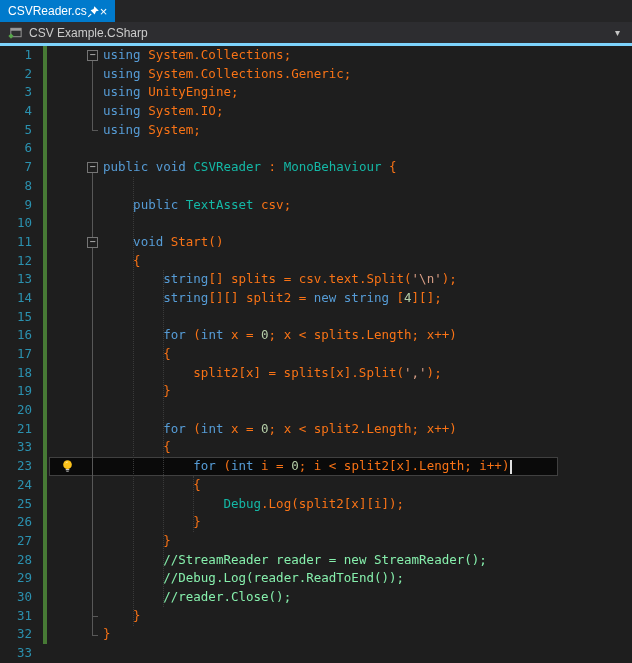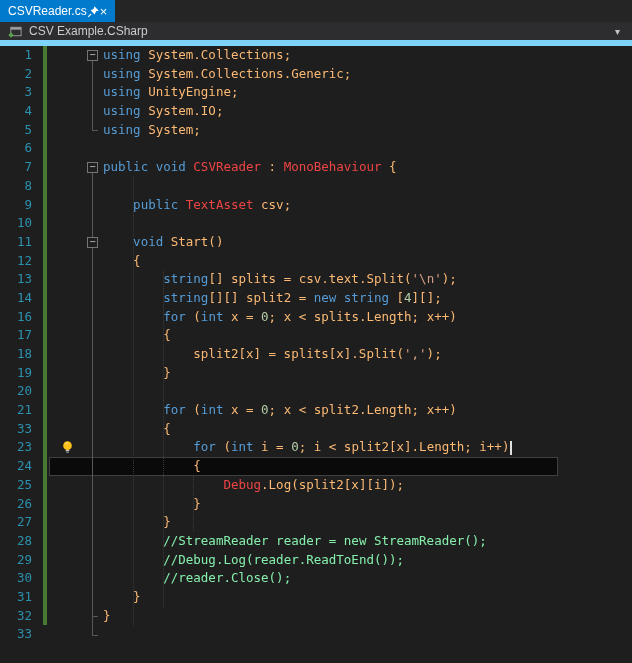--- a/index.html
+++ b/index.html
@@ -12,21 +12,21 @@
   .tab-bar { height:22px; background:#252526; display:flex; align-items:stretch; }
   .tab {
     display:flex; align-items:center; padding:0 8px;
     background:#007ACC; color:#fff; font-size:12px; cursor:default;justify-content:space-between;
   }
   .tab-title { white-space:nowrap; }
   .tab .pin-ic, .tab .close-ic { display:flex; align-items:center; color:#fff; }
   .close-ic { font-size:13px; line-height:1; }
   
   .nav-bar {
-    height:24px; background:#2D2D30; border-bottom:6px solid #7dd3fc;
+    height:24px; background:#2D2D30; border-bottom:3px solid #7dd3fc;
     display:flex; align-items:center; gap:6px; padding:0 8px;
     color:#CCCCCC; font-size:12px;
   }
   .nav-chevron { margin-left:auto; color:#C5C5C5; font-size:10px; padding:0 4px; }
   
   .editor { position:relative; height:617px; overflow:hidden; background:#1E1E1E; }
   .overlay-host { position:absolute; inset:0; z-index:0; }
   .rows { position:relative; z-index:1; }
   .line-row {
     display:flex; height:18.7px; line-height:18.7px;
@@ -41,22 +41,22 @@
   }
   .glyph-cell { width:36px; flex:none; display:flex; align-items:center; justify-content:center; }
   .fold-cell { width:16px; flex:none; display:flex; align-items:center; }
   .fold-box {
     width:11px; height:11px; margin-left:2px; border:1px solid #757575;
     background:#1E1E1E; color:#C0C0C0; font-size:10px; line-height:8px;
     text-align:center; position:relative; z-index:2;
   }
   .code-cell { flex:1; white-space:pre; padding-left:2px; color:#DCDCDC; }
   .tok-kw  { color:#569CD6;margin-top:40px; }
-  .tok-pl  { color:#fdba74; }
-  .tok-ty  { color:#ef4444; }
+  .tok-pl  { color:#f97316; }
+  .tok-ty  { color:#14b8a6; }
   .tok-str { color:#D69D85; }
   .tok-com { color:#86efac; }
   .tok-num { color:#B5CEA8; }
   .caret { display:inline-block; width:1.4px; height:14px; background:#E0E0E0;
            vertical-align:middle; margin-left:1px; }
   .current-line-box {
     position:absolute; left:49px; width:509px; height:18.7px;
     background:#0A0A0A; border:1px solid #404040;
   }
   .fold-guide { position:absolute; left:92px; width:6px;
@@ -203,20 +203,27 @@
           <span class="code-cell"><span class="tok-pl">        </span><span class="tok-kw">string</span><span class="tok-pl">[] splits = csv.text.Split(</span><span class="tok-str">'\n'</span><span class="tok-pl">);</span></span>
         </div>
         <div class="line-row">
           <span class="line-number">14</span>
           <span class="change-cell changed"></span>
           <span class="glyph-cell"></span>
           <span class="fold-cell"></span>
           <span class="code-cell"><span class="tok-pl">        </span><span class="tok-kw">string</span><span class="tok-pl">[][] split2 = </span><span class="tok-kw">new</span><span class="tok-pl"> </span><span class="tok-kw">string</span><span class="tok-pl"> [</span><span class="tok-num">4</span><span class="tok-pl">][];</span></span>
         </div>
         <div class="line-row">
+          <span class="line-number">15</span>
+          <span class="change-cell changed"></span>
+          <span class="glyph-cell"></span>
+          <span class="fold-cell"></span>
+          <span class="code-cell"></span>
+        </div>
+        <div class="line-row">
           <span class="line-number">16</span>
           <span class="change-cell changed"></span>
           <span class="glyph-cell"></span>
           <span class="fold-cell"></span>
           <span class="code-cell"><span class="tok-pl">        </span><span class="tok-kw">for</span><span class="tok-pl"> (</span><span class="tok-kw">int</span><span class="tok-pl"> x = </span><span class="tok-num">0</span><span class="tok-pl">; x &lt; splits.Length; x++)</span></span>
         </div>
         <div class="line-row">
           <span class="line-number">17</span>
           <span class="change-cell changed"></span>
           <span class="glyph-cell"></span>

